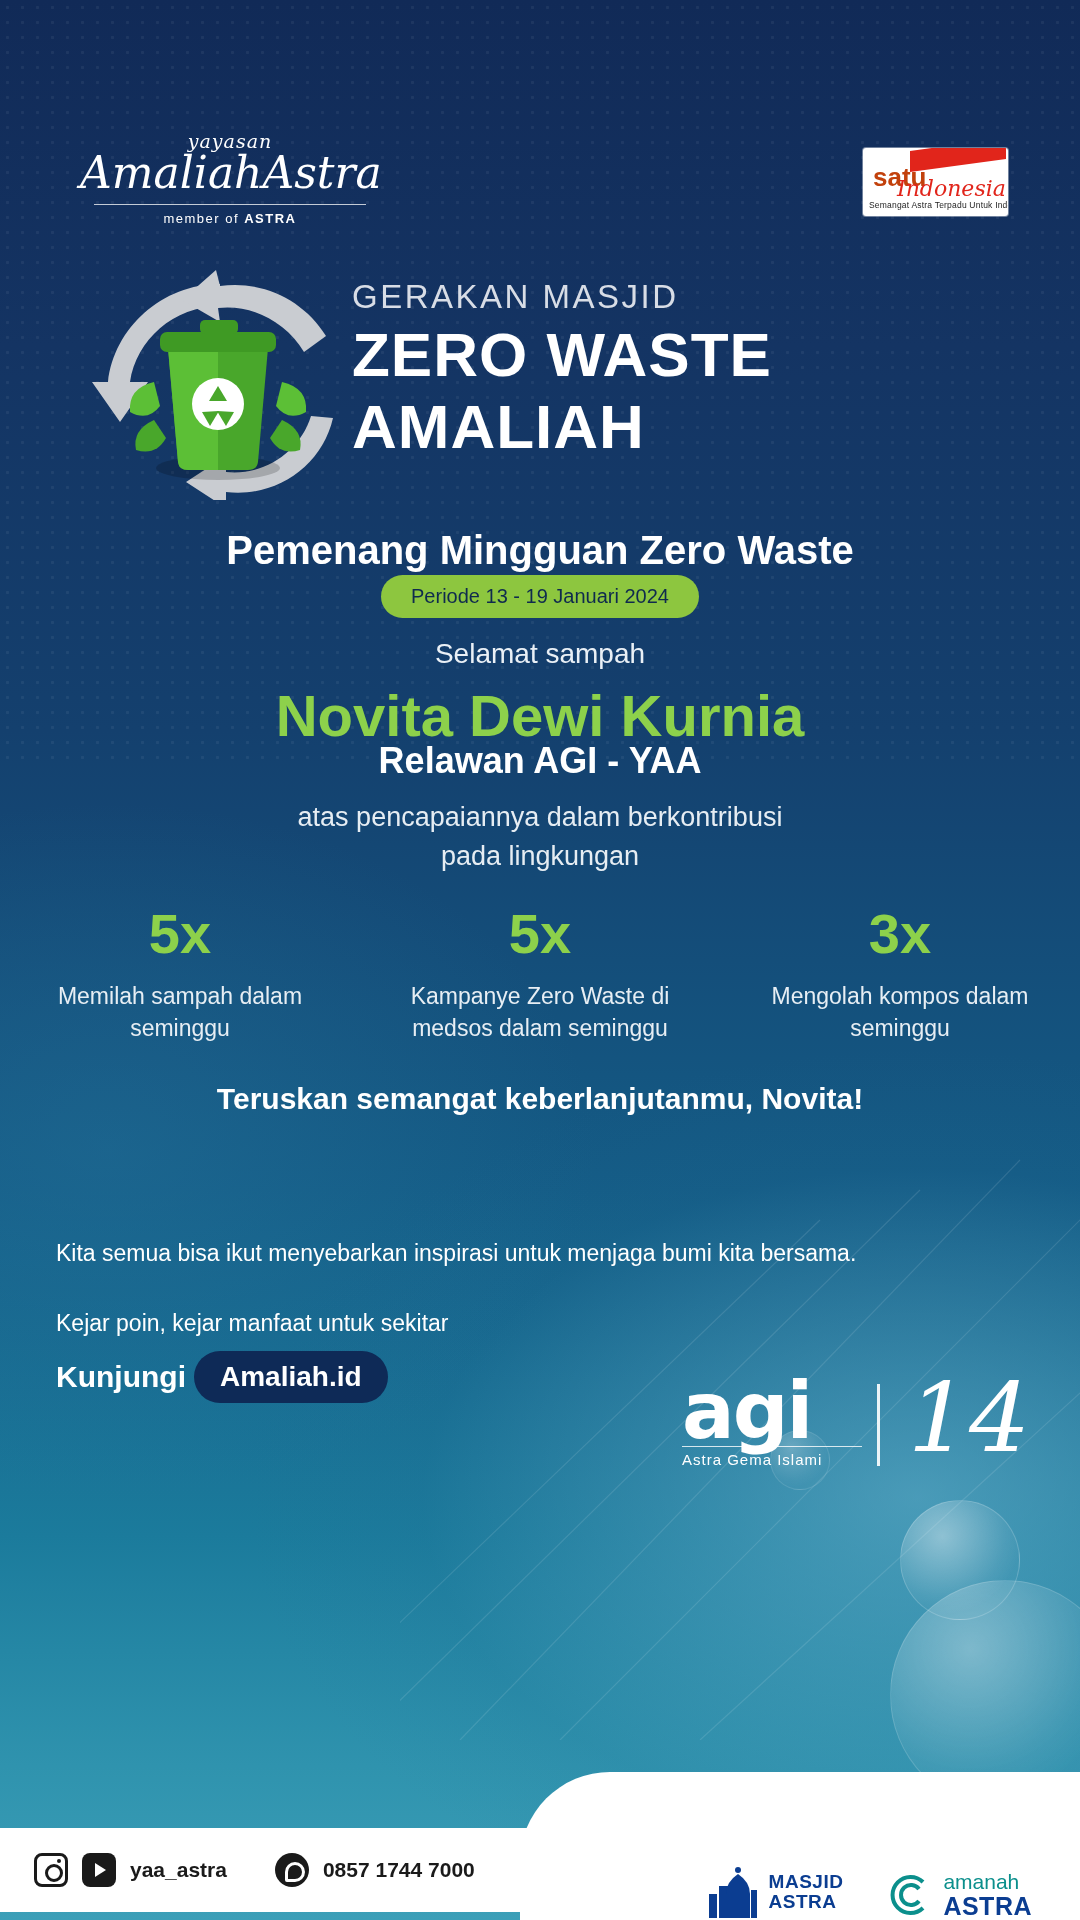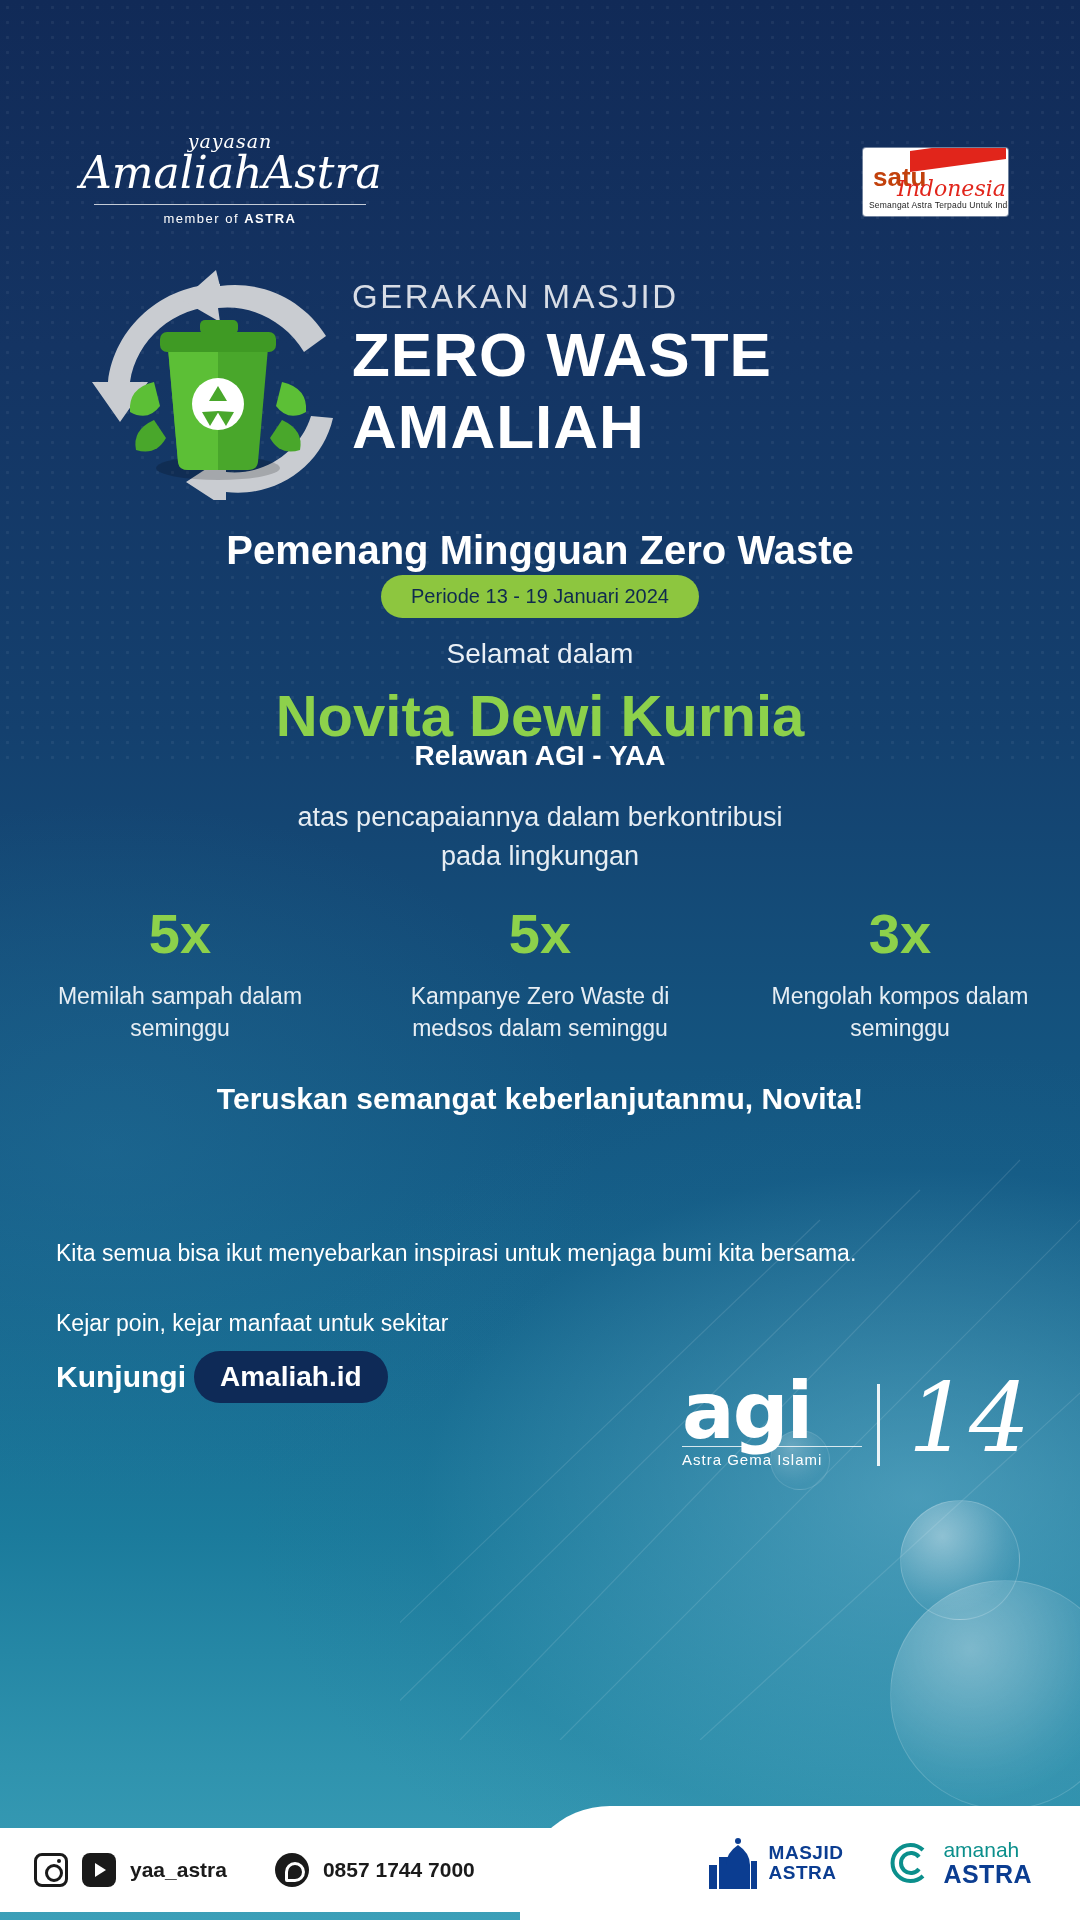--- a/index.html
+++ b/index.html
@@ -71,21 +71,21 @@
   
   .center { position:absolute; left:0; width:1080px; text-align:center; color:#fff; }
   .t-pemenang { top:528px; font-size:40px; font-weight:bold; }
   .period-wrap { top:575px; }
   .period {
     display:inline-block; background:#8dc63f; color:#0f2a4e;
     font-size:20px; font-weight:normal; padding:10px 30px; border-radius:24px;
   }
   .t-selamat { top:638px; font-size:28px; color:#eaf0f6; font-weight:400; }
   .t-name { top:682px; font-size:58px; font-weight:bold; color:#8dd14b; }
-  .t-role { top:740px; font-size:28px; font-weight:bold; color:#ffffff; }
+  .t-role { top:740px; font-size:36px; font-weight:bold; color:#ffffff; }
   .t-desc { top:798px; font-size:27px; color:#e6edf3; line-height:1.45; font-weight:400; }
 
   .stats { position:absolute; left:0; top:890px; width:1080px; display:flex; }
   .stat { flex:1; text-align:center; color:#fff;margin-top:16px; }
   .stat .num { font-size:56px; font-weight:bold; color:#8dd14b; line-height:1; }
   .stat .lbl { margin-top:18px; font-size:23px; color:#e7eef4; line-height:1.4; font-weight:400; padding:0 39px; }
 
   .t-spirit { top:1082px; font-size:30px; font-weight:bold; color:#ffffff; }
 
   
@@ -107,23 +107,23 @@
   .agi .fourteen { position:absolute; left:226px; top:-8px; font-family:"DejaVu Serif", serif; font-style:italic; font-size:96px; line-height:1; }
 
   
   .footer { position:absolute; left:0; bottom:0; width:1080px; height:118px; }
   .footer-left {
     position:absolute; left:0; bottom:8px; width:640px; height:84px;
     background:#ffffff; border-top-right-radius:60px;
     display:flex; align-items:center; padding-left:34px; gap:14px;
   }
   .footer-right {
-    position:absolute; right:0; bottom:0; width:560px; height:114px;
+    position:absolute; right:0; bottom:0; width:560px; height:148px;
     background:#ffffff; border-top-left-radius:90px;
-    display:flex; align-items:center; justify-content:flex-end; gap:40px; padding-right:48px;
+    display:flex; align-items:flex-end; justify-content:flex-end; gap:40px; padding-right:48px;
   }
   .sm-icon { width:34px; height:34px; border-radius:8px; background:#1a1a1a; display:inline-block; position:relative; }
   .sm-icon.ig { border:3px solid #1a1a1a; background:#fff; }
   .sm-icon.ig:after { content:""; position:absolute; left:8px; top:8px; width:12px; height:12px; border:3px solid #1a1a1a; border-radius:50%; }
   .sm-icon.ig:before { content:""; position:absolute; right:4px; top:3px; width:4px; height:4px; background:#1a1a1a; border-radius:50%; }
   .sm-icon.yt:after { content:""; position:absolute; left:13px; top:10px; border-left:11px solid #fff; border-top:7px solid transparent; border-bottom:7px solid transparent; }
   .sm-icon.wa { border-radius:50%; }
   .sm-icon.wa:after { content:""; position:absolute; left:10px; top:9px; width:14px; height:14px; border:3px solid #fff; border-radius:50% 50% 50% 2px; }
   .footer-text { font-size:21px; color:#1a1a1a; font-weight:bold; }
   .footer-sep { width:20px; }
@@ -201,21 +201,21 @@
       <div class="gb">GERAKAN MASJID</div>
       <div class="zw">ZERO WASTE</div>
       <div class="zw">AMALIAH</div>
     </div>
   </div>
 
   <div class="center t-pemenang">Pemenang Mingguan Zero Waste</div>
   <div class="center period-wrap">
     <span class="period">Periode 13 - 19 Januari 2024</span>
   </div>
-  <div class="center t-selamat">Selamat dalam</div>
+  <div class="center t-selamat">Selamat sampah</div>
   <div class="center t-name">Novita Dewi Kurnia</div>
   <div class="center t-role">Relawan AGI - YAA</div>
   <div class="center t-desc">
     <div>atas pencapaiannya dalam berkontribusi</div>
     <div>pada lingkungan</div>
   </div>
 
   <div class="stats">
     <div class="stat">
       <div class="num">5x</div>

